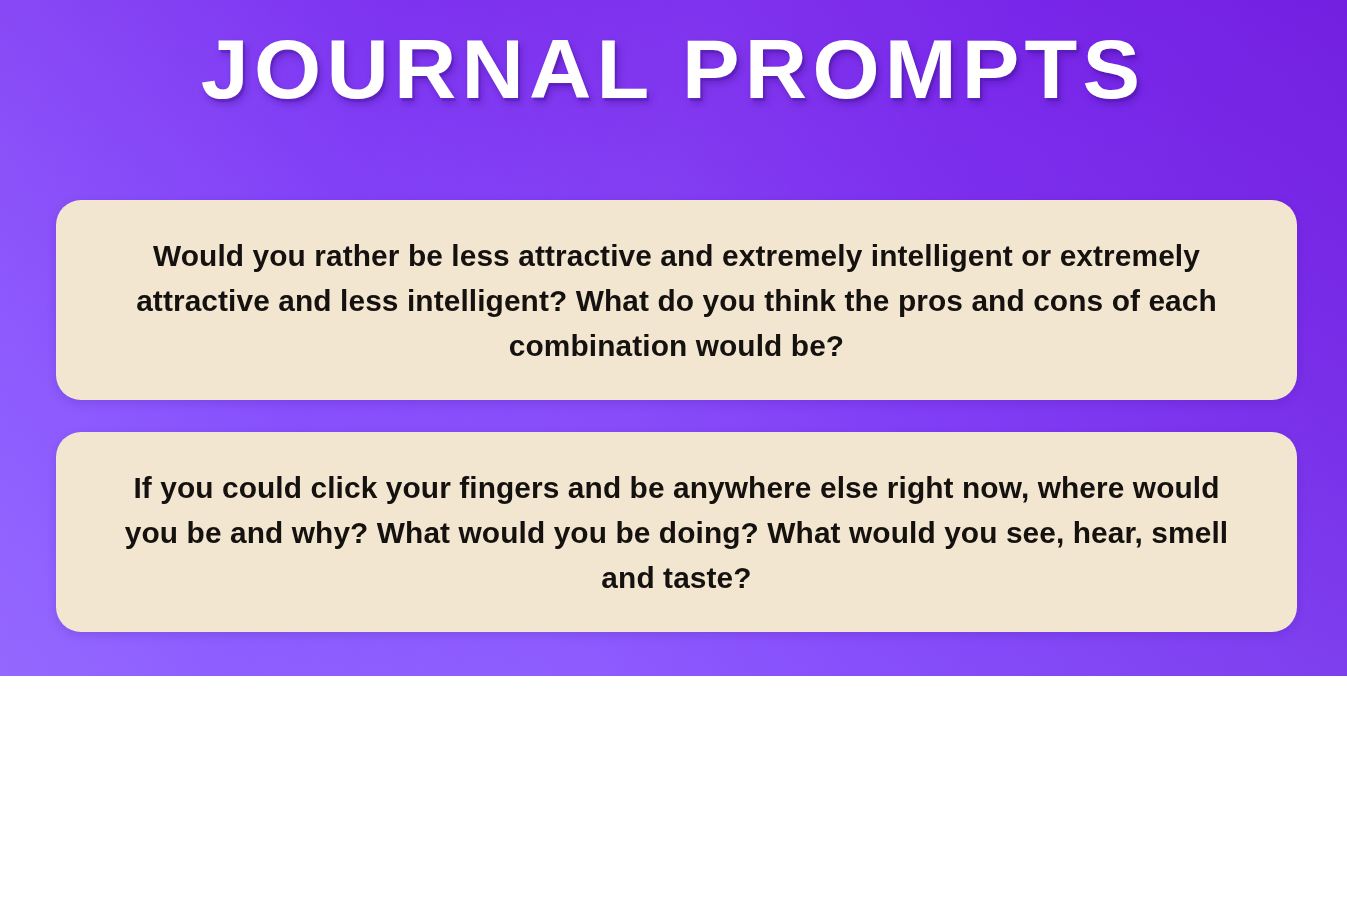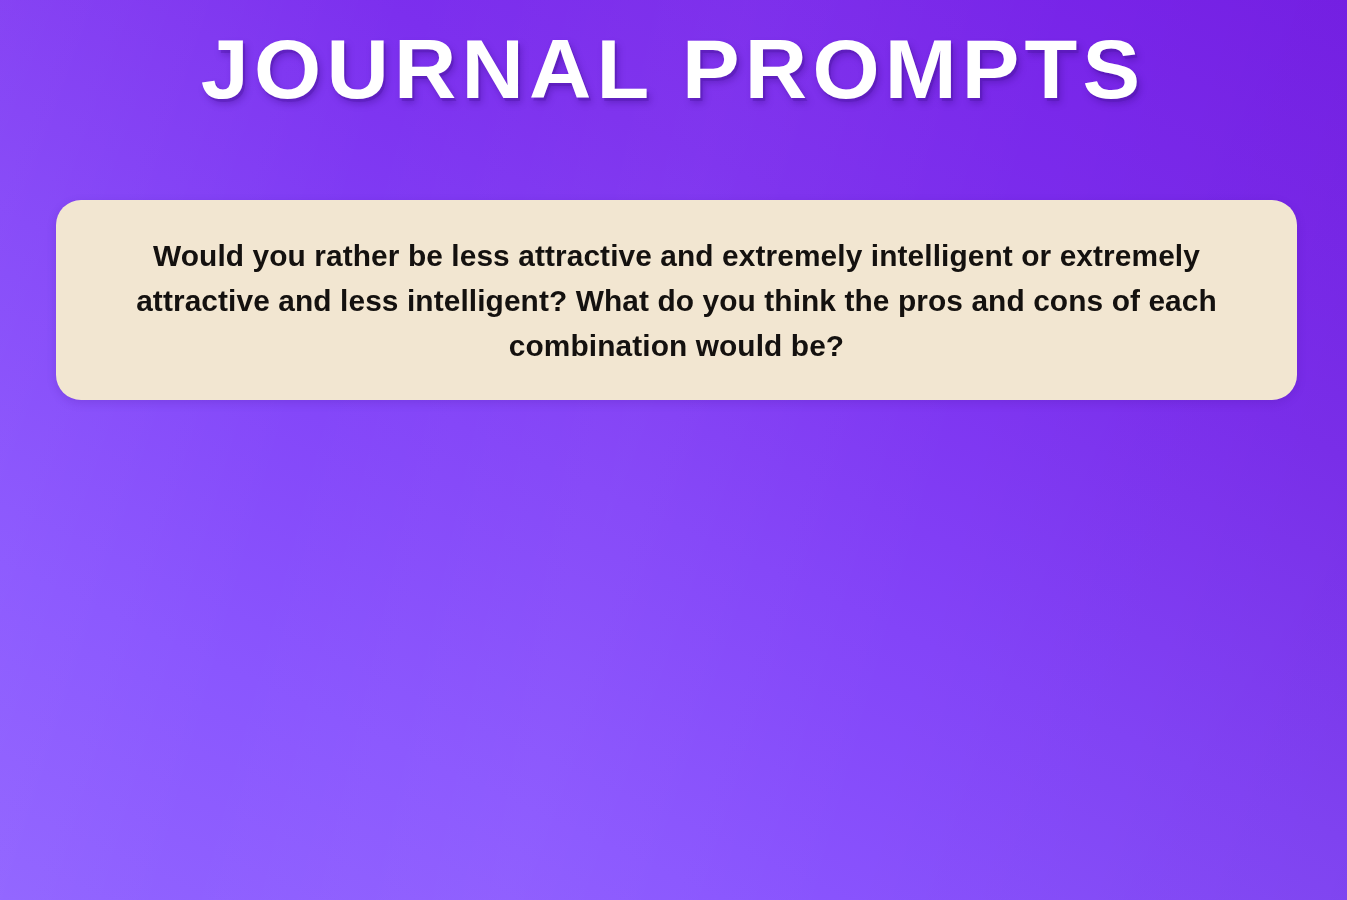--- a/index.html
+++ b/index.html
@@ -10,21 +10,21 @@
   body {
     width: 1347px;
     height: 900px;
     overflow: hidden;
     font-family: "Liberation Sans", "DejaVu Sans", sans-serif;
   }
 
   .poster {
     position: relative;
     width: 1347px;
-    height: 900px;
+    height: 676px;
     box-sizing: border-box;
     background: linear-gradient(25deg, #9164FF 0%, #8A56FE 22%, #8344F8 45%, #7C2FEE 70%, #7620E6 100%);
     overflow: hidden;
   }
 
   
   .bg-sheen {
     position: absolute;
     inset: 0;
     background:
@@ -107,16 +107,19 @@
   <div class="title-wrap">
     <h1 class="poster-title">JOURNAL PROMPTS</h1>
   </div>
 
   <div class="cards">
 
     <div class="prompt-card">
       <p class="prompt-text">Would you rather be less attractive and extremely intelligent or extremely attractive and less intelligent? What do you think the pros and cons of each combination would be?</p>
     </div>
 
+    <div class="prompt-card">
+      <p class="prompt-text">If you could click your fingers and be anywhere else right now, where would you be and why? What would you be doing? What would you see, hear, smell and taste?</p>
+    </div>
 
 
   </div>
 </div>
 
 </body></html>

